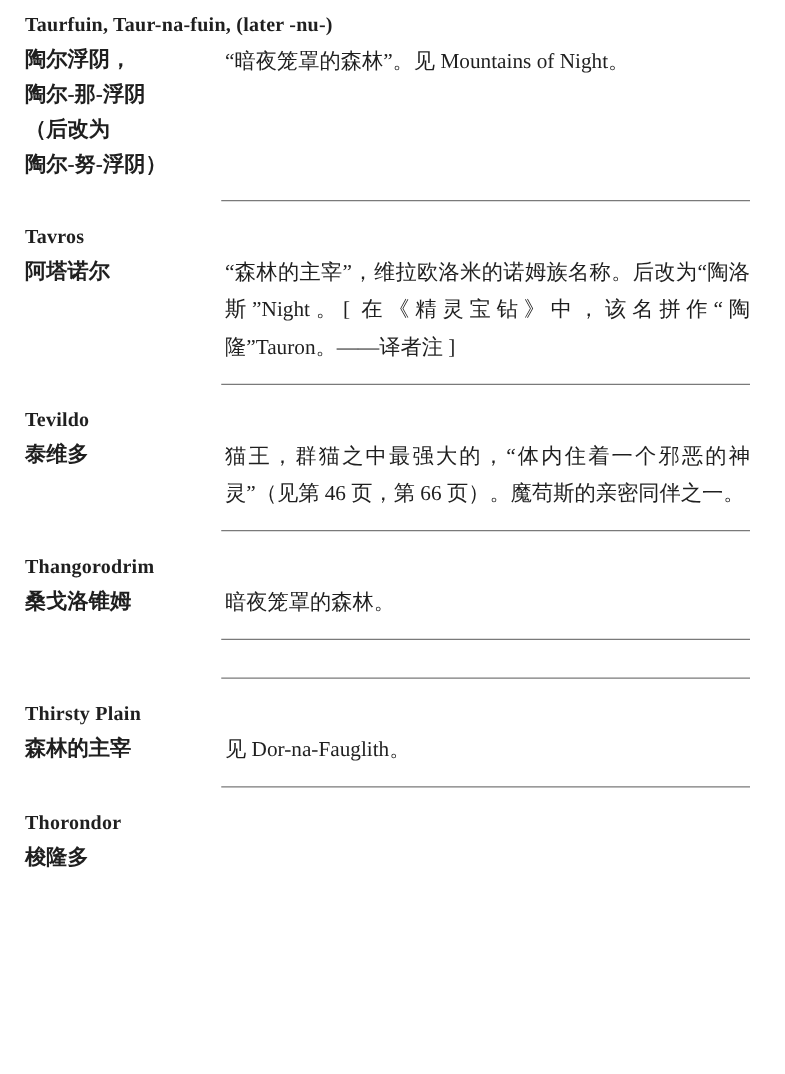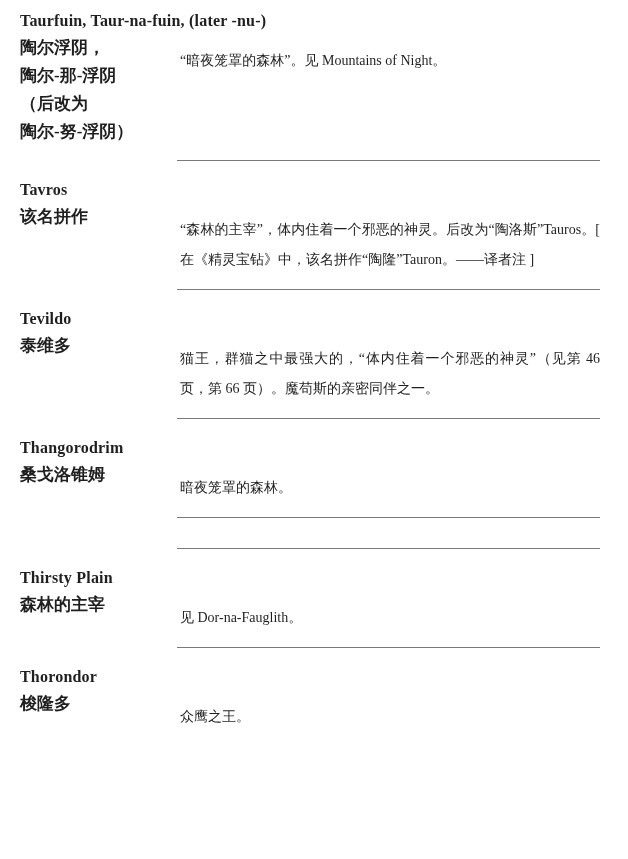--- a/index.html
+++ b/index.html
@@ -29,25 +29,24 @@
   .name-col {
     width: 160px;
     flex: 0 0 160px;
     font-weight: bold;
     font-size: 17px;
     line-height: 28px;
   }
   .name-line { white-space: nowrap; }
   .def-col {
     flex: 1 1 auto;
-    font-size: 14px;
+    font-size: 17px;
     line-height: 30px;
     text-align: justify;
     text-justify: inter-ideograph;
-    margin-top: 12px;
   }
   .divider {
     border: none;
     border-top: 1px solid #7a7a7a;
     height: 0;
     margin: 14px 0 16px 157px;
   }
   .entry:last-of-type .divider { margin-bottom: 0; }
 </style>
 </head>
@@ -66,23 +65,23 @@
           </div>
       <div class="def-col">“暗夜笼罩的森林”。见 Mountains of Night。</div>
     </div>
     <hr class="divider">
   </article>
 
   <article class="entry">
     <div class="headword">Tavros</div>
     <div class="entry-body">
       <div class="name-col">
-            <div class="name-line">该名拼作</div>
+            <div class="name-line">阿塔诺尔</div>
           </div>
-      <div class="def-col">“森林的主宰”，体内住着一个邪恶的神灵。后改为“陶洛斯”Tauros。[ 在《精灵宝钻》中，该名拼作“陶隆”Tauron。——译者注 ]</div>
+      <div class="def-col">“森林的主宰”，维拉欧洛米的诺姆族名称。后改为“陶洛斯”Night。[ 在《精灵宝钻》中，该名拼作“陶隆”Tauron。——译者注 ]</div>
     </div>
     <hr class="divider">
   </article>
 
   <article class="entry">
     <div class="headword">Tevildo</div>
     <div class="entry-body">
       <div class="name-col">
             <div class="name-line">泰维多</div>
           </div>
@@ -118,18 +117,17 @@
     </div>
     <hr class="divider">
   </article>
 
   <article class="entry">
     <div class="headword">Thorondor</div>
     <div class="entry-body">
       <div class="name-col">
             <div class="name-line">梭隆多</div>
           </div>
-      <div class="def-col">众鹰之王。</div>
     </div>
 
   </article>
 </section>
 </main>
 
 </body></html>

